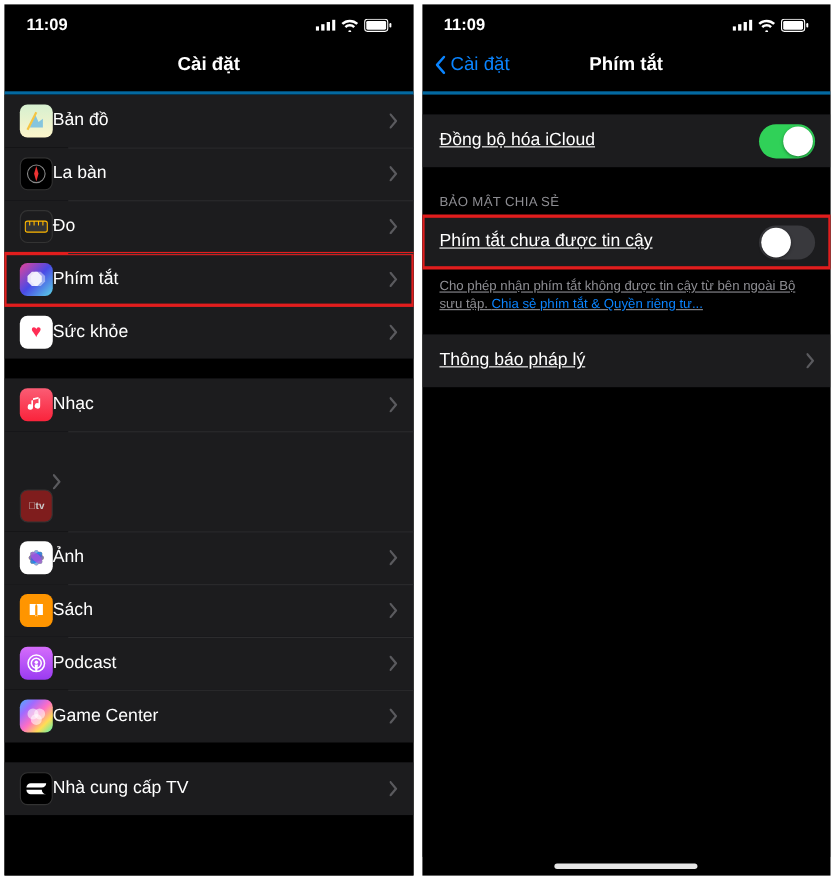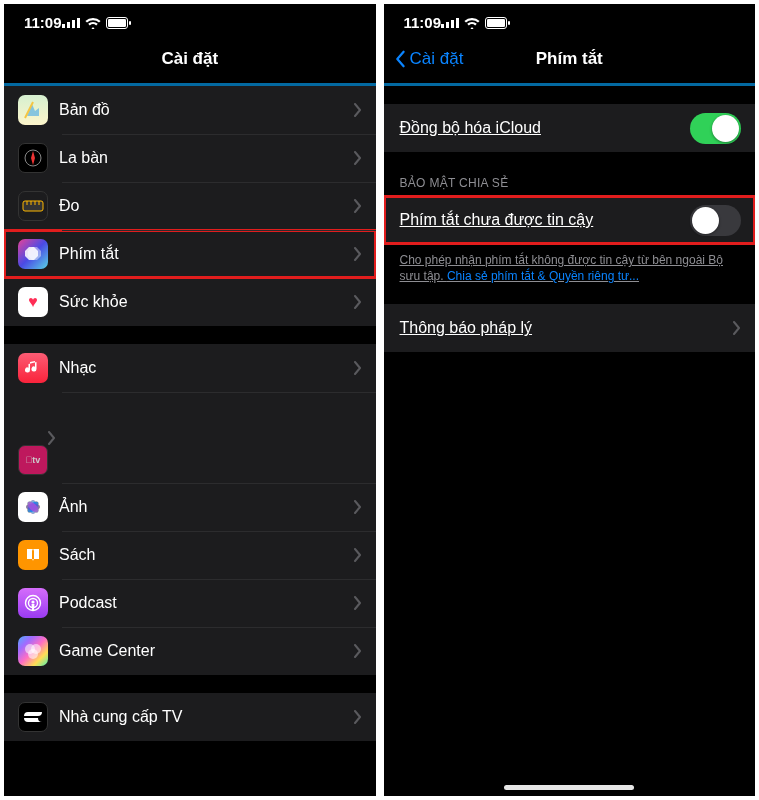--- a/index.html
+++ b/index.html
@@ -15,21 +15,21 @@
   .phone {
     width: 50%;
     background: #000;
     color: #fff;
     display: flex;
     flex-direction: column;
     overflow: hidden;
   }
   .statusbar {
     display: flex;
-    justify-content: flex-start;
+    justify-content: space-between;
     align-items: center;
     padding: 10px 20px 6px;
     font-size: 15px;
     font-weight: 600;
   }
   .statusbar .right { display: flex; gap: 5px; align-items: center; }
   .statusbar svg { display: block; }
   .navbar {
     display: flex;
     align-items: flex-end;
@@ -75,21 +75,21 @@
   .row + .row::before {
     content: '';
     position: absolute;
     left: 58px;
     right: 0;
     top: 0;
     height: 1px;
     background: #2c2c2e;
   }
   .row .label { flex: 1; font-size: 16px; color: #fff; padding-left: 0; }
-  .row.has-icon .label { padding-left: 11px; }
+  .row.has-icon .label { padding-left: 0; }
   .row.no-icon .label { padding-left: 2px; text-decoration: underline; }
   .icon {
     width: 30px; height: 30px; border-radius: 7px;
     display: flex; align-items: center; justify-content: center;
     font-size: 16px; flex-shrink: 0;
   }
   .chevron { color: #5a5a5e; font-size: 15px; }
   .chevron svg { width: 8px; height: 14px; display: block; }
   .highlight {
     outline: 3px solid #e11d1d;
@@ -120,21 +120,21 @@
     height: 5px; width: 130px; background: #fff; border-radius: 3px;
     margin: 6px auto; opacity: .9;
   }
   
   .ic-maps { background: linear-gradient(180deg,#d6f0d0,#fdf5cb); }
   .ic-compass { background: #000; border: 1px solid #333; }
   .ic-measure { background: #1c1c1e; border: 1px solid #333; }
   .ic-shortcut { background: linear-gradient(135deg,#e64398 0%,#4a4ae6 50%,#5ad4e6 100%); }
   .ic-health { background: #fff; color: #ff2d55; }
   .ic-music { background: linear-gradient(180deg,#fb5c74,#fa233b); }
-  .ic-tv { background: #be185d; color: #ccc; font-size: 9px; font-weight: 700; border: 1px solid #333; margin-top: 45px; }
+  .ic-tv { background: #7f1d1d; color: #ccc; font-size: 9px; font-weight: 700; border: 1px solid #333; margin-top: 45px; }
   .ic-photos { background: #fff; }
   .ic-camera { background: #8e8e93; }
   .ic-books { background: #ff9500; }
   .ic-podcast { background: linear-gradient(180deg,#d56dfb,#9a3bf2); }
   .ic-gc { background: linear-gradient(135deg,#4facfe,#a06bff,#ff6ec4,#ffdd55,#4df0b0); }
   .ic-provider { background: #000; border: 1px solid #333; color: #fff; font-weight: 700; }
   .photos-svg { width: 22px; height: 22px; }
 </style>
 </head>
 <body>

